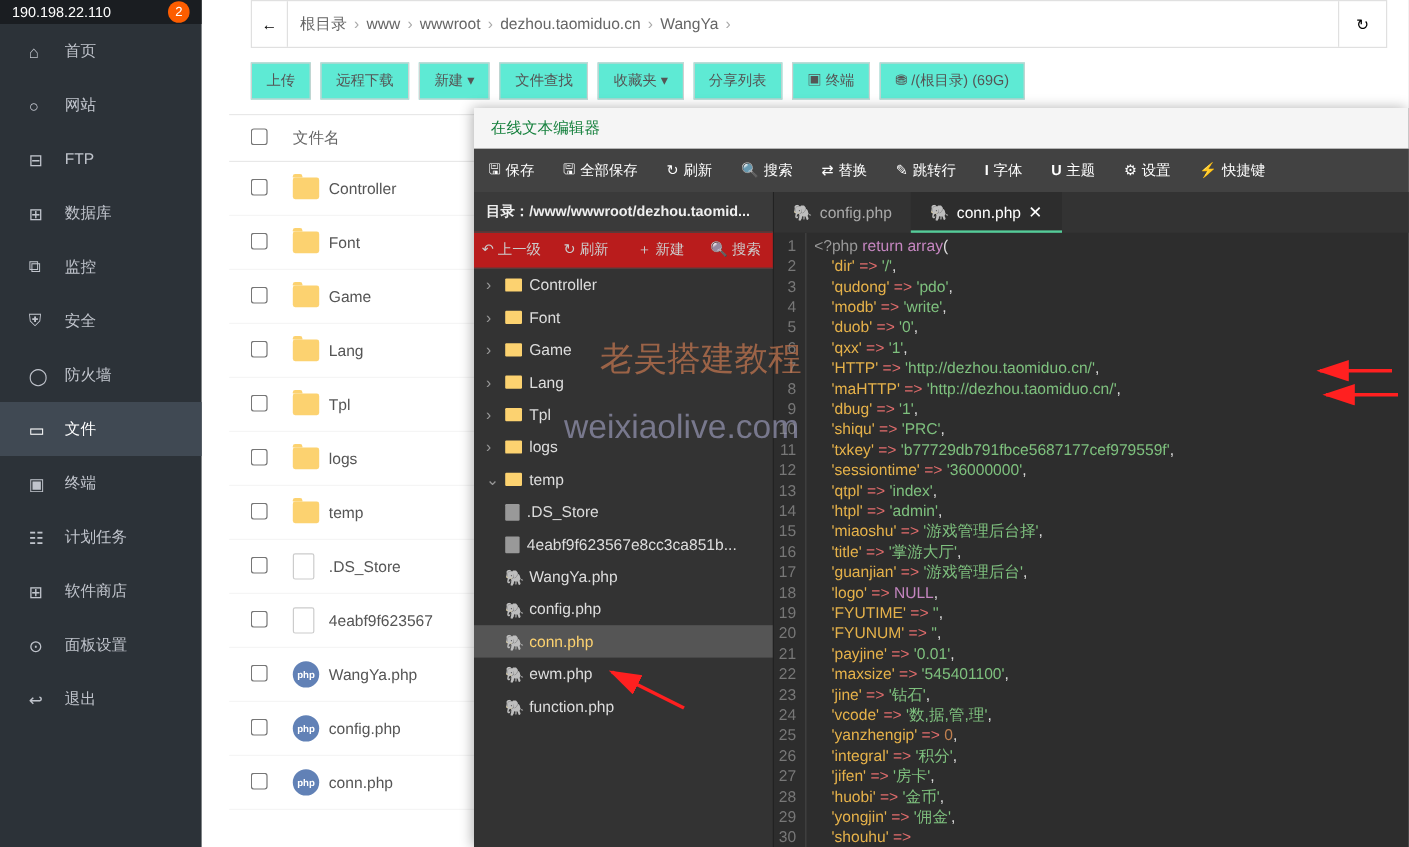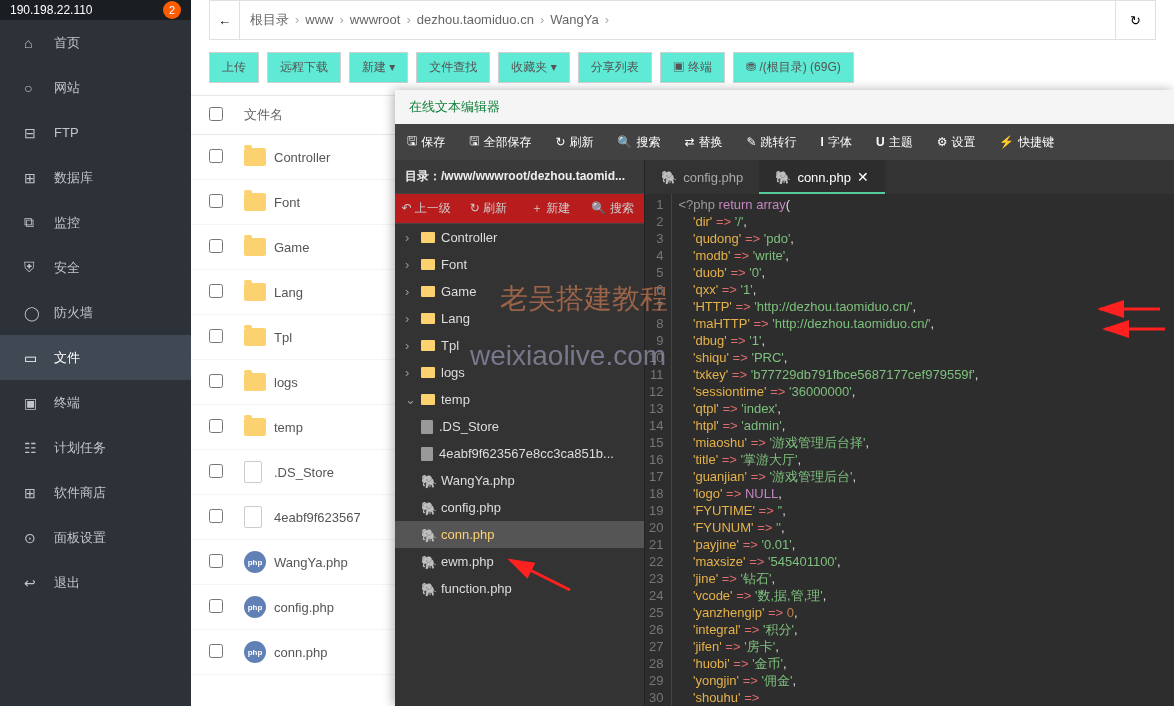--- a/index.html
+++ b/index.html
@@ -1,17 +1,17 @@
 <!DOCTYPE html>
 <html><head>
 <meta charset="utf-8">
 <style>
 * { margin: 0; padding: 0; box-sizing: border-box; font-family: "Microsoft YaHei", Arial, sans-serif; }
 body { background: #fff; font-size: 13px; overflow: hidden; width: 1174px; height: 706px; position: relative; }
-.sidebar { position: absolute; left: 0; top: 0; width: 191px; height: 706px; background: #2c3238; color: #c0c4cc; }
+.sidebar { position: absolute; left: 0; top: 0; width: 168px; height: 706px; background: #2c3238; color: #c0c4cc; }
 .sidebar-top { height: 20px; background: #1a1d21; display: flex; align-items: center; padding: 0 10px; font-size: 12px; }
 .sidebar-top .ip { color: #fff; flex: 1; }
 .sidebar-top .badge { background: #fd5d00; color: #fff; border-radius: 50%; width: 18px; height: 18px; display: flex; align-items: center; justify-content: center; font-size: 11px; }
 .menu-item { display: flex; align-items: center; height: 45px; padding: 0 24px; cursor: pointer; color: #c0c4cc; }
 .menu-item.active { background: #404953; color: #fff; }
 .menu-item .icon { width: 16px; margin-right: 14px; font-size: 14px; display: inline-flex; }
 .main { position: absolute; left: 191px; top: 0; right: 0; bottom: 0; background: #fff; }
 .breadcrumb { height: 40px; border: 1px solid #e0e0e0; margin: 0 18px; display: flex; align-items: center; }
 .breadcrumb .back { width: 30px; text-align: center; border-right: 1px solid #e0e0e0; height: 100%; display: flex; align-items: center; justify-content: center; cursor: pointer; }
 .breadcrumb .path { flex: 1; padding: 0 10px; }

